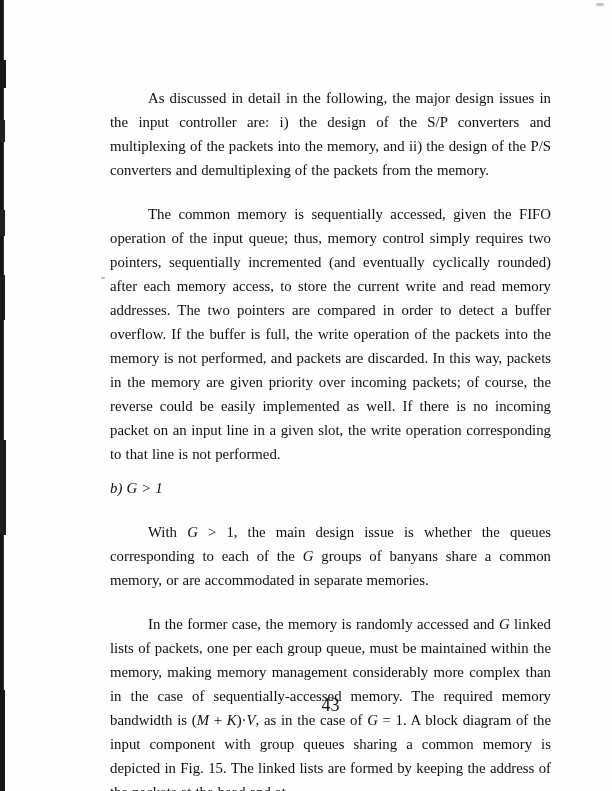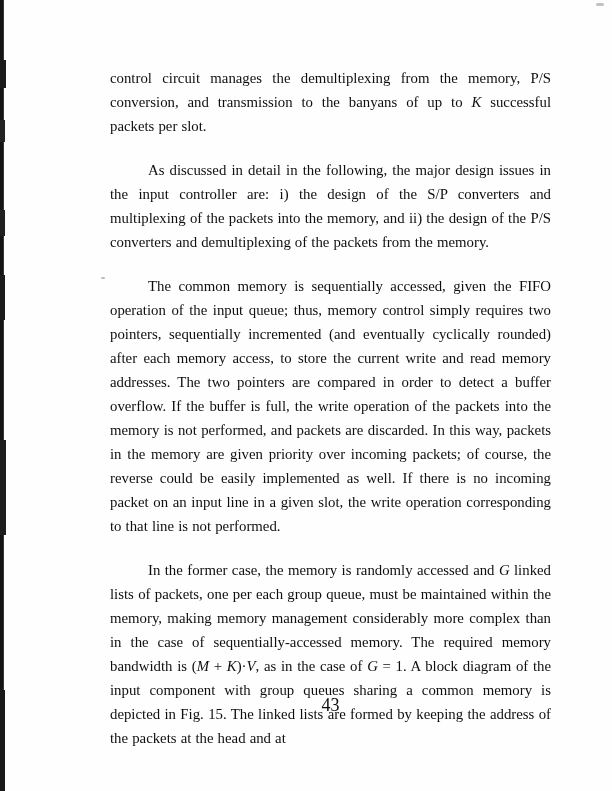--- a/index.html
+++ b/index.html
@@ -56,21 +56,22 @@
     <div class="edge-bump" style="top:210px;width:4.5px;height:26px;background:#202020;"></div>
     <div class="edge-bump" style="top:275px;width:5px;height:45px;background:#1b1b1b;"></div>
     <div class="edge-bump" style="top:440px;width:5.5px;height:95px;background:#1d1d1d;"></div>
     <div class="edge-bump" style="top:690px;width:5px;height:101px;background:#181818;"></div>
   </div>
 
   <div class="speck" style="left:596px;top:3px;width:8px;height:3px;background:#9a9a9a;opacity:.6;"></div>
   <div class="speck" style="left:101px;top:277px;width:4px;height:2px;background:#bdbdbd;"></div>
 
   <main class="text-block">
-      <p class="para"><span>control circuit manages the demultiplexing from the memory, P/S conversion, and transmission to the banyans of up to </span><span class="it">K</span><span> successful packets per slot.</span></p>
       <p class="para indent"><span>As discussed in detail in the following, the major design issues in the input controller are: i) the design of the S/P converters and multiplexing of the packets into the memory, and ii) the design of the P/S converters and demultiplexing of the packets from the memory.</span></p>
       <p class="para indent"><span>The common memory is sequentially accessed, given the FIFO operation of the input queue; thus, memory control simply requires two pointers, sequentially incremented (and eventually cyclically rounded) after each memory access, to store the current write and read memory addresses. The two pointers are compared in order to detect a buffer overflow. If the buffer is full, the write operation of the packets into the memory is not performed, and packets are discarded. In this way, packets in the memory are given priority over incoming packets; of course, the reverse could be easily implemented as well. If there is no incoming packet on an input line in a given slot, the write operation corresponding to that line is not performed.</span></p>
+      <p class="para heading"><span class="it">b) G &gt; 1</span></p>
+      <p class="para indent"><span>With </span><span class="it">G</span><span> &gt; 1, the main design issue is whether the queues corresponding to each of the </span><span class="it">G</span><span> groups of banyans share a common memory, or are accommodated in separate memories.</span></p>
       <p class="para indent"><span>In the former case, the memory is randomly accessed and </span><span class="it">G</span><span> linked lists of packets, one per each group queue, must be maintained within the memory, making memory management considerably more complex than in the case of sequentially-accessed memory. The required memory bandwidth is (</span><span class="it">M</span><span> + </span><span class="it">K</span><span>)·</span><span class="it">V</span><span>, as in the case of </span><span class="it">G</span><span> = 1. A block diagram of the input component with group queues sharing a common memory is depicted in Fig. 15. The linked lists are formed by keeping the address of the packets at the head and at</span></p>
     </main>
 
   <div class="page-number">43</div>
 
 </div>
 
 </body></html>

